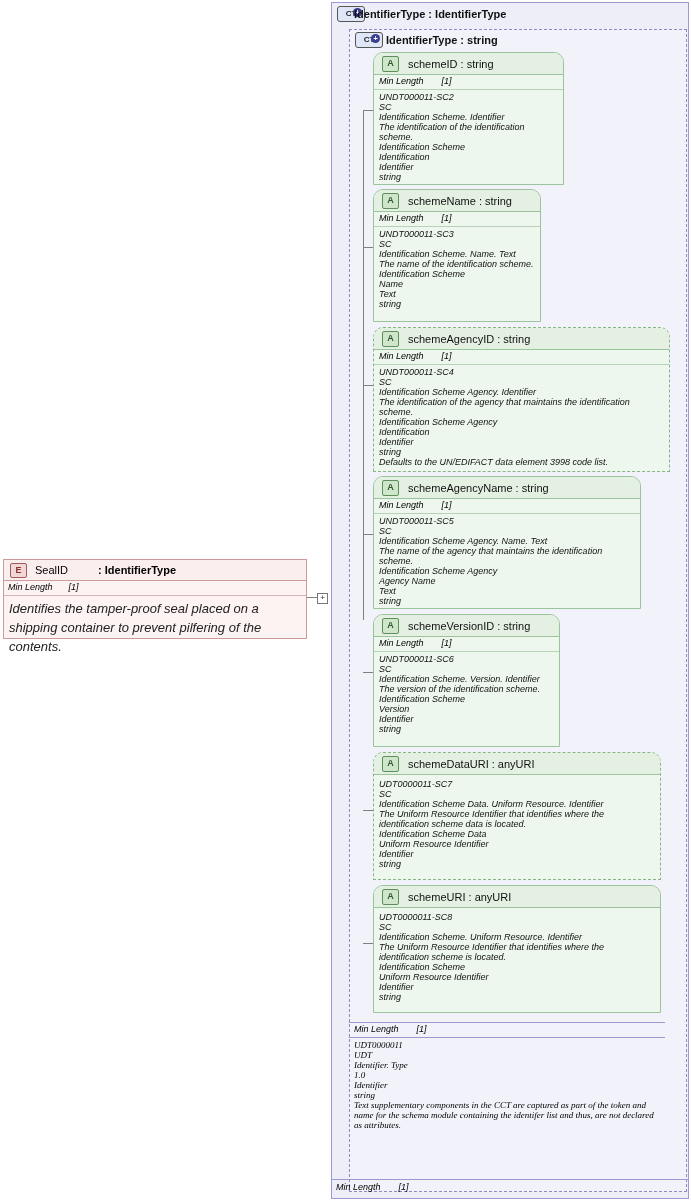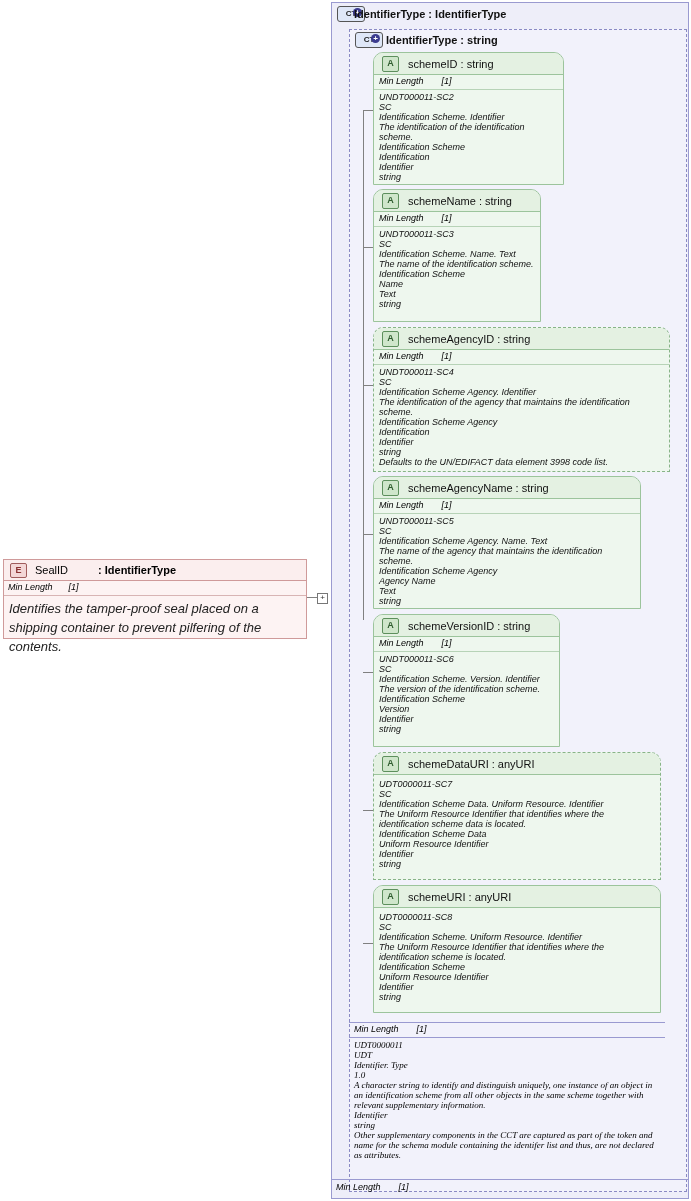--- a/index.html
+++ b/index.html
@@ -315,23 +315,22 @@
 <div class="abs typeblock">
   <div class="tb-minlen">
     <span>Min Length</span>
     <span>[1]</span>
   </div>
   <div class="tb-lines">
     <div>UDT0000011</div>
     <div>UDT</div>
     <div>Identifier. Type</div>
     <div>1.0</div>
-    <div>A character string to identify and distinguish uniquely, one instance of an object in an identification scheme from all other objects in the same scheme together with relevant supplementary information.</div>
-    <div>Identifier</div>
-    <div>string</div>
-    <div>Other supplementary components in the CCT are captured as part of the token and name for the schema module containing the identifer list and thus, are not declared as attributes.</div>
+    <div>Identifier</div>
+    <div>string</div>
+    <div>Text supplementary components in the CCT are captured as part of the token and name for the schema module containing the identifer list and thus, are not declared as attributes.</div>
   </div>
 </div>
 
 <div class="abs outer-minlen">
   <span>Min Length</span>
   <span>[1]</span>
 </div>
 
 </body></html>

